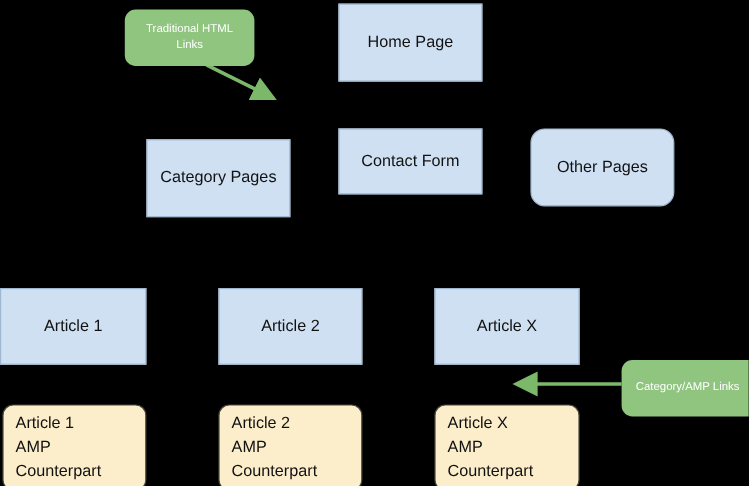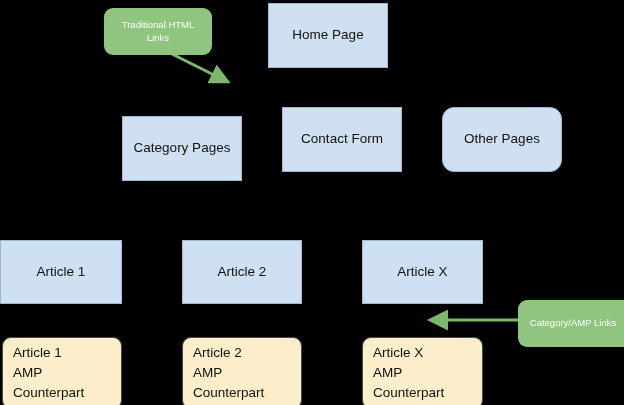--- a/index.html
+++ b/index.html
@@ -77,29 +77,29 @@
       </marker>
     </defs>
     <line x1="172" y1="54" x2="228" y2="82" stroke="#7cb86a" stroke-width="3" marker-end="url(#arrowhead-green)"></line>
     <line x1="518" y1="320" x2="430" y2="320" stroke="#7cb86a" stroke-width="3" marker-end="url(#arrowhead-green)"></line>
   </svg>
 
   <div class="node note-box" style="left:104px; top:8px; width:108px; height:47px;">
     <span>Traditional HTML Links</span>
   </div>
 
-  <div class="node page-box" style="left:268px; top:3px; width:120px; height:65px;">
+  <div class="node page-box" style="left:282px; top:3px; width:120px; height:65px;">
     <span>Home Page</span>
   </div>
 
   <div class="node page-box" style="left:122px; top:116px; width:120px; height:65px;">
     <span>Category Pages</span>
   </div>
 
-  <div class="node page-box" style="left:282px; top:107px; width:120px; height:65px;">
+  <div class="node page-box" style="left:282px; top:107px; width:120px; height:55px;">
     <span>Contact Form</span>
   </div>
 
   <div class="node page-box" style="left:442px; top:107px; width:120px; height:65px;border-radius:12px;">
     <span>Other Pages</span>
   </div>
 
   <div class="node page-box" style="left:0px; top:240px; width:122px; height:64px;">
     <span>Article 1</span>
   </div>

